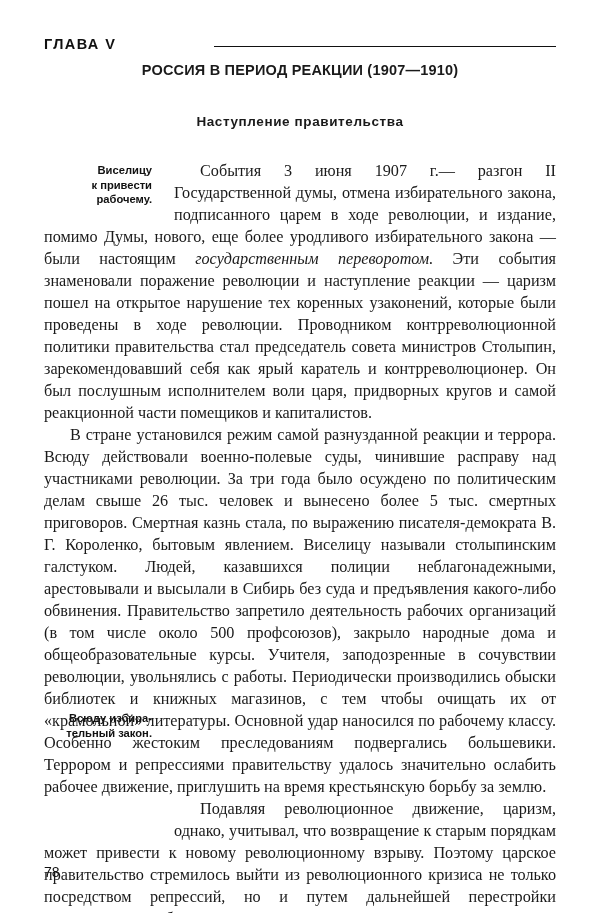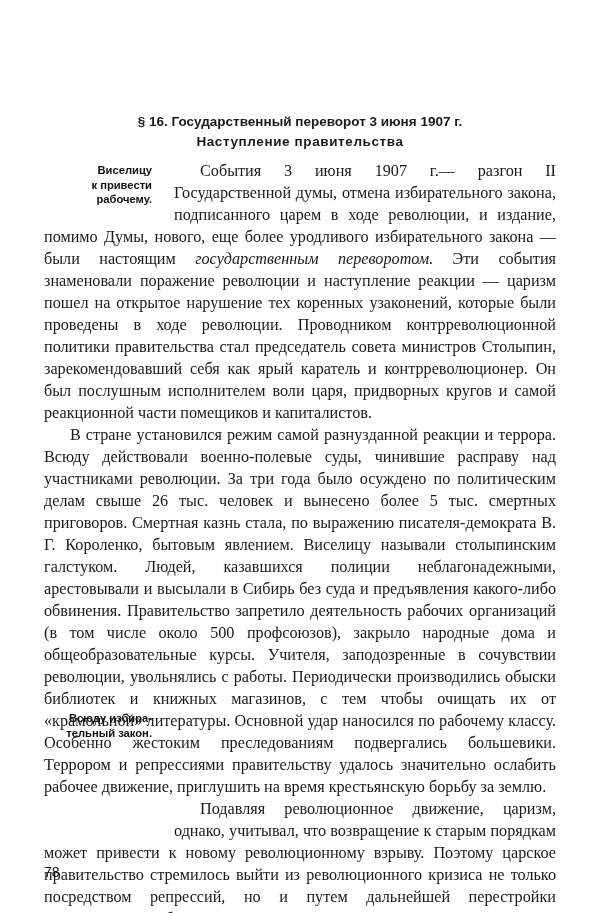--- a/index.html
+++ b/index.html
@@ -129,24 +129,28 @@
     font-family: "Liberation Sans", sans-serif;
     font-size: 14px;
     color: #111;
   }
 </style>
 </head>
 <body>
 
 <div class="page">
 
+  <div class="chapter-head">
+    <div class="chapter-label">ГЛАВА V</div>
+    <div class="chapter-rule"></div>
+  </div>
 
+  <div class="title-main">РОССИЯ В ПЕРИОД РЕАКЦИИ (1907—1910)</div>
 
   <div class="title-section">
-    <span>§ 16. Государственный переворот 3 июня 1907 г.</span>
     <span class="l2">Наступление правительства</span>
   </div>
 
   <div class="marginal" id="note-1">
     <div>Виселицу</div>
     <div>к привести</div>
     <div>рабочему.</div>
   </div>
 
   <div class="marginal" id="note-2">

